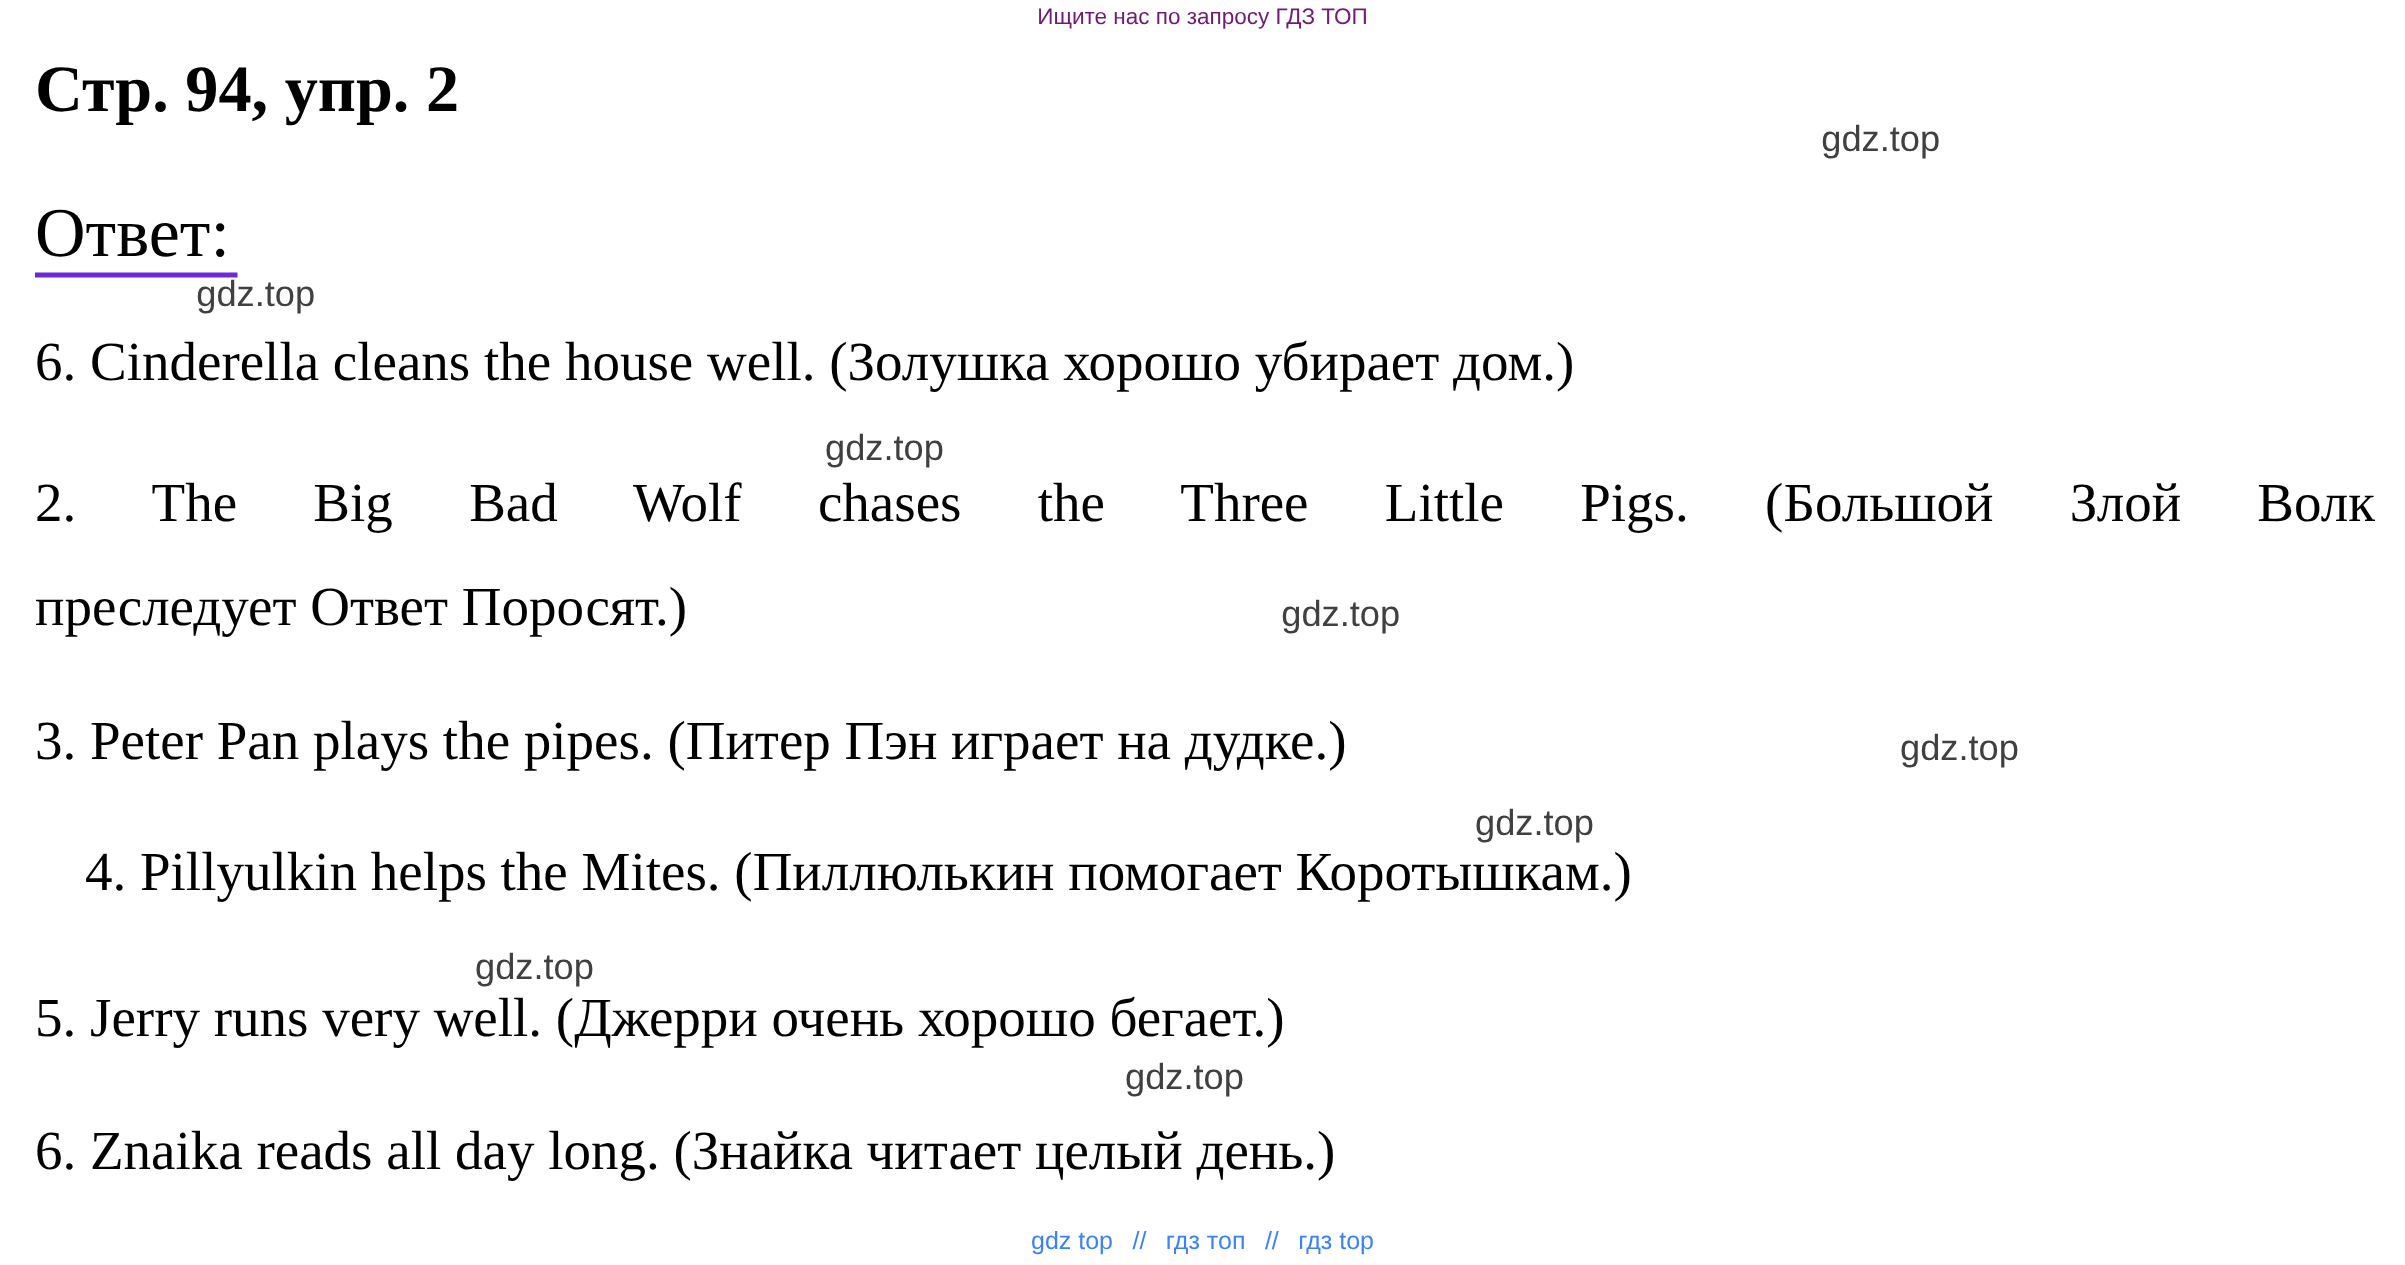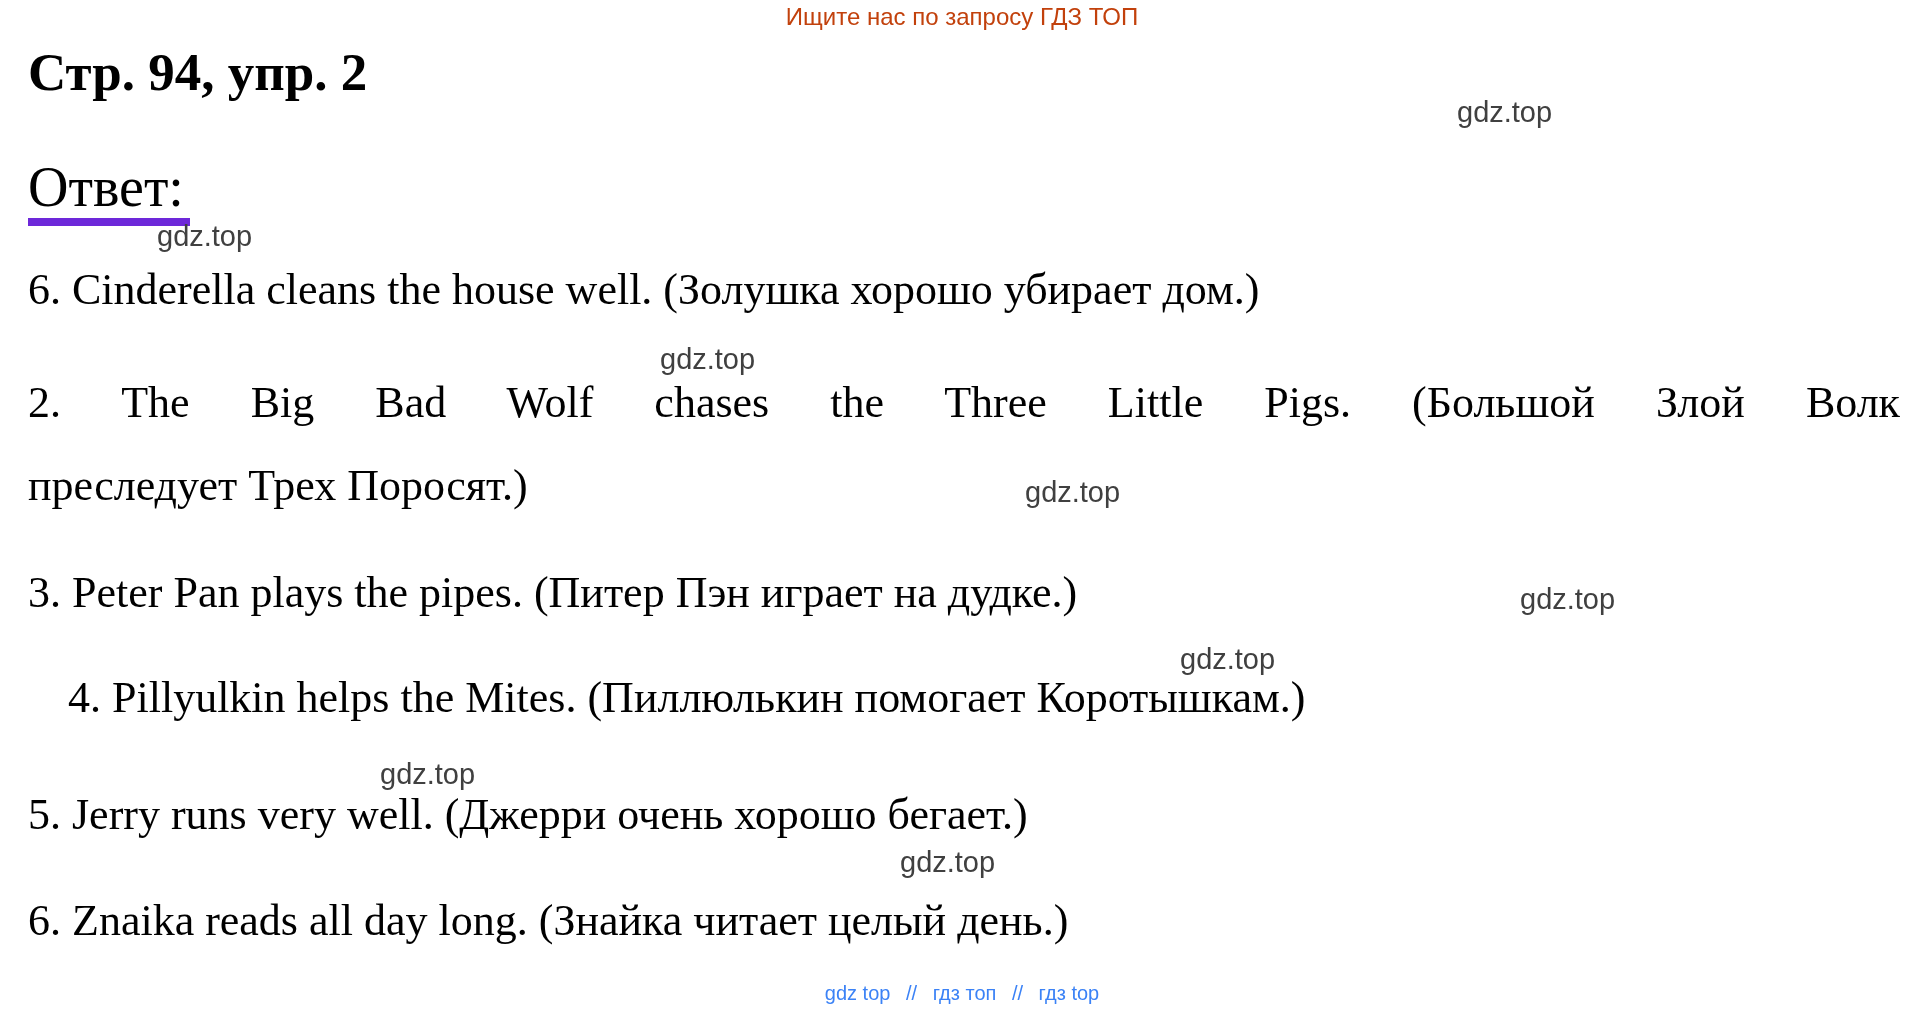--- a/index.html
+++ b/index.html
@@ -13,44 +13,44 @@
     color: #000000;
   }
 
   
   .banner {
     position: absolute;
     top: 3px; left: 0;
     width: 100%;
     text-align: center;
     font-family: "Liberation Sans", sans-serif;
-    font-size: 24px;
+    font-size: 18px;
     line-height: 1.2;
-    color: #c2410c;
+    color: #701a75;
   }
 
   
   .title {
     position: absolute;
     left: 28px; top: 46px;
     font-family: "Liberation Serif", serif;
     font-weight: bold;
     font-size: 53px;
     line-height: 1;
     white-space: nowrap;
   }
 
   
   .answer-heading {
     position: absolute;
     left: 28px; top: 159px;
     font-size: 56px;
     line-height: 1;
     display: inline-block;
-    border-bottom: 8px solid #6d28d9;
+    border-bottom: 4px solid #6d28d9;
     padding: 0 6px 3px 0;
     white-space: nowrap;
   }
 
   
   .wm {
     position: absolute;
     font-family: "Liberation Sans", sans-serif;
     font-size: 29px;
     line-height: 1;
@@ -117,21 +117,21 @@
 
   <div class="answer-heading">Ответ:</div>
 
   <span class="wm wm-2">gdz.top</span>
 
   <div class="ans ans-1">6. Cinderella cleans the house well. (Золушка хорошо убирает дом.)</div>
 
   <span class="wm wm-3">gdz.top</span>
 
   <div class="ans ans-2a">2. The Big Bad Wolf chases the Three Little Pigs. (Большой Злой Волк</div>
-  <div class="ans ans-2b">преследует Трех Поросят.)</div>
+  <div class="ans ans-2b">преследует Ответ Поросят.)</div>
 
   <span class="wm wm-4">gdz.top</span>
 
   <div class="ans ans-3">3. Peter Pan plays the pipes. (Питер Пэн играет на дудке.)</div>
 
   <span class="wm wm-5">gdz.top</span>
   <span class="wm wm-6">gdz.top</span>
 
   <div class="ans ans-4">4. Pillyulkin helps the Mites. (Пиллюлькин помогает Коротышкам.)</div>
 

